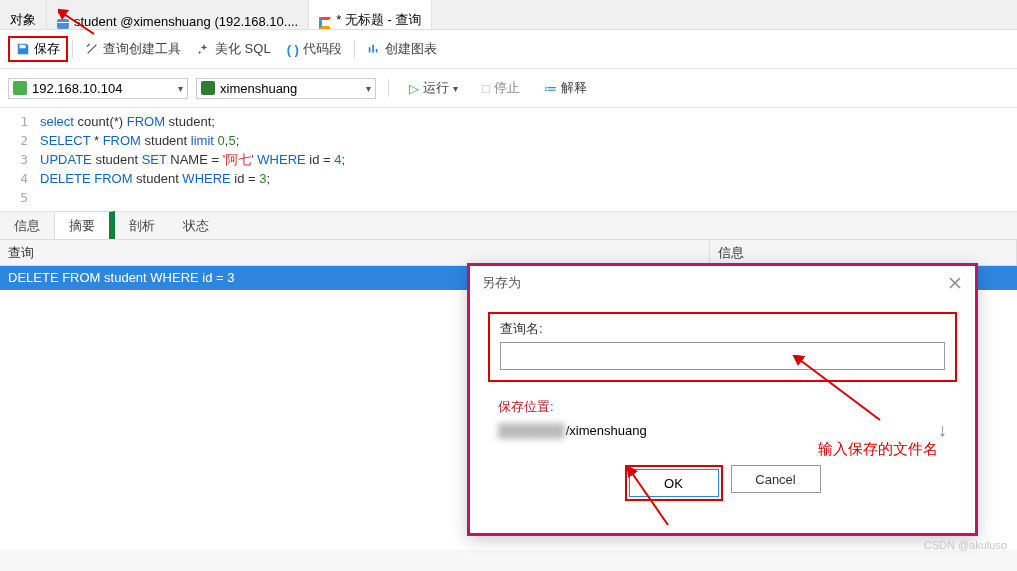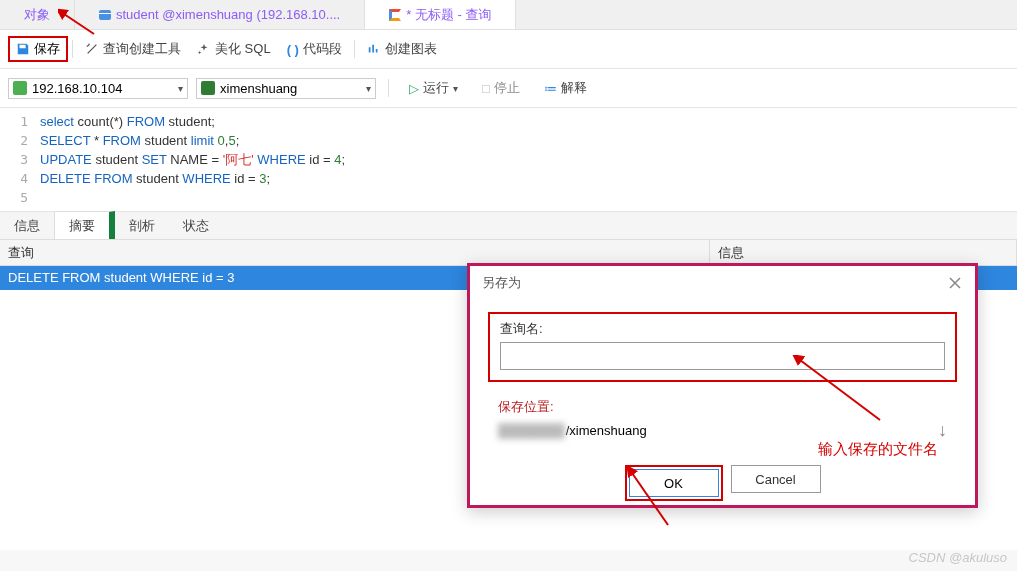--- a/index.html
+++ b/index.html
@@ -1,18 +1,18 @@
 <!DOCTYPE html>
 <html><head>
 <meta charset="utf-8">
 <style>
 *{box-sizing:border-box;margin:0;padding:0;font-family:"Microsoft YaHei","Segoe UI",sans-serif;font-size:13px}
 body{background:#f7f7f7;width:1017px;height:571px;position:relative;overflow:hidden}
 .tabs{display:flex;background:#f0f0f0;border-bottom:1px solid #e0e0e0;height:30px}
-.tab{display:flex;align-items:center;padding:0 24px;border-right:1px solid #e0e0e0;color:#8b5cf6;position:relative}
+.tab{display:flex;align-items:flex-end;padding:0 10px;border-right:1px solid #e0e0e0;color:#000000;position:relative}
 .tab.active{background:#fff}
 .icon-table{background:#4a90e2;border-radius:2px;width:12px;height:10px;margin-right:5px;position:relative}
 .icon-table::before{content:"";position:absolute;top:3px;left:0;right:0;height:1px;background:#fff}
 .icon-query{width:12px;height:12px;margin-right:5px;display:inline-block;border:2px solid #fff;border-top:3px solid #e74c3c;border-left:3px solid #4a90e2;border-bottom:3px solid #f39c12}
 .toolbar{display:flex;align-items:center;padding:6px 8px;background:#fff;border-bottom:1px solid #e5e5e5;}
 .tbtn{display:flex;align-items:center;padding:4px 8px;color:#444;cursor:pointer;gap:4px}
 .save-box{border:2px solid #d40000;padding:2px 6px;display:flex;align-items:center;gap:4px}
 .save-icon{width:14px;height:14px;display:inline-block}
 .connbar{display:flex;align-items:center;padding:6px 8px;background:#fff;border-bottom:1px solid #e5e5e5;gap:8px}
 .combo{display:flex;align-items:center;border:1px solid #ccc;background:#fff;padding:2px 4px;min-width:180px;justify-content:space-between}
@@ -39,25 +39,25 @@
 .dlg-close{width:16px;height:16px;cursor:pointer;color:#888}
 .dlg-body{padding:12px 18px 6px}
 .fieldbox{border:2px solid #d40000;padding:6px 10px 10px;margin-bottom:10px}
 .field-label{color:#333;margin-bottom:4px}
 .field-input{width:100%;height:28px;border:1px solid #999;padding:2px 6px}
 .loc-label{color:#b91c1c;margin:16px 0 4px;padding-left:10px}
 .loc-row{display:flex;align-items:center;justify-content:space-between;padding:0 10px 8px}
 .loc-path{display:flex;align-items:center;gap:2px}
 .blur{filter:blur(3px);color:#bbb;letter-spacing:-1px}
 .down-ico{color:#888;font-size:18px}
-.dlg-btns{display:flex;justify-content:center;gap:8px;padding:10px 0 4px}
+.dlg-btns{display:flex;justify-content:center;gap:8px;padding:10px 0 32px}
 .btn{min-width:90px;height:28px;border:1px solid #999;background:#fff;color:#333;cursor:pointer}
 .btn.ok{border:1px solid #2e86de;color:#000}
 .ok-box{border:2px solid #d40000;padding:2px;display:inline-block}
-.watermark{position:absolute;right:10px;bottom:6px;color:#c7c7c7;font-size:13px;font-style:italic}
+.watermark{position:absolute;right:10px;bottom:20px;color:#c7c7c7;font-size:11px;}
 .annot{position:absolute;color:#d40000;font-size:15px}
 svg.arrow{position:absolute}
 .chev{font-size:10px;color:#555}
 .pipe{width:1px;height:18px;background:#ddd;margin:0 4px}
 .run-ico{color:#27ae60}
 .stop-ico{color:#bbb}
 .exp-ico{color:#2e86de}
 .faint{color:#888}
 </style>
 </head>

